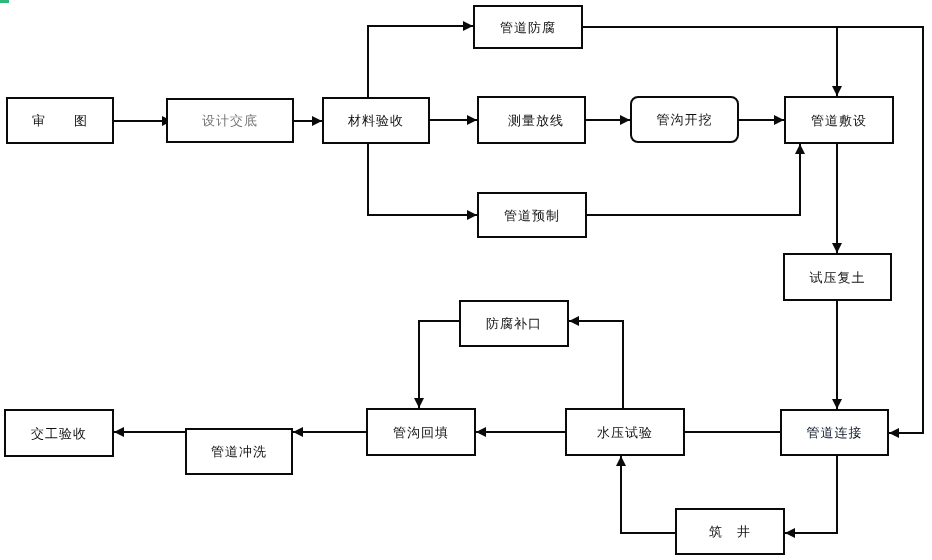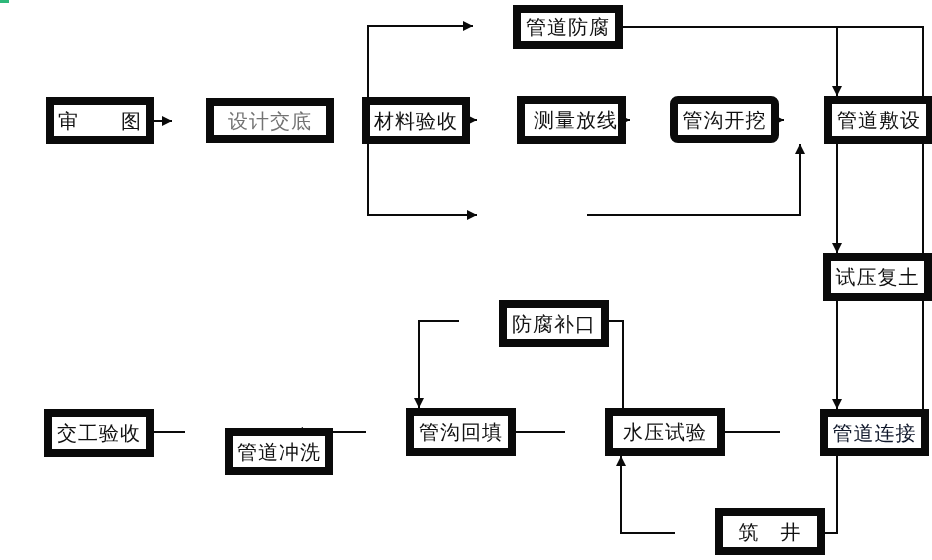--- a/index.html
+++ b/index.html
@@ -18,31 +18,30 @@
   }
   .edge {
     fill: none;
     stroke: #0a0a0a;
     stroke-width: 2;
   }
   .nodes-layer { position: absolute; left: 0; top: 0; width: 932px; height: 560px; }
   .node {
     position: absolute;
     box-sizing: border-box;
-    border: 8px solid #8b5cf6;
+    border: 2px solid #8b5cf6;
     background: #ffffff;
     display: flex;
     align-items: center;
     justify-content: center;
-    font-size: 20px;
+    font-size: 13px;
     color: #111111;
     letter-spacing: 1px;
     white-space: pre;
     line-height: 1;
-    margin-left: 40px;
   }
   .artifact {
     position: absolute;
     left: 0; top: 0;
     width: 9px; height: 3px;
   }
 </style>
 </head>
 <body>
 
@@ -75,20 +74,21 @@
       <path d="M 459 321 L 419 321 L 419 408" class="edge" stroke="#0a0a0a" marker-end="url(#arrow)"></path>
     </svg>
   <div class="nodes-layer" id="nodes">
       <div class="node" style="left: 6px; top: 97px; width: 108px; height: 47px; border-color: rgb(10, 10, 10); color: rgb(17, 17, 17);">审　　图</div>
       <div class="node" style="left: 166px; top: 98px; width: 128px; height: 45px; border-color: rgb(10, 10, 10); color: #737373;">设计交底</div>
       <div class="node" style="left: 322px; top: 97px; width: 108px; height: 47px; border-color: rgb(10, 10, 10); color: rgb(17, 17, 17);">材料验收</div>
       <div class="node" style="left: 473px; top: 5px; width: 110px; height: 44px; border-color: rgb(10, 10, 10); color: rgb(17, 17, 17);">管道防腐</div>
       <div class="node" style="left: 477px; top: 96px; width: 109px; height: 48px; border-color: rgb(10, 10, 10); color: rgb(17, 17, 17); padding-left: 9px;">测量放线</div>
       <div class="node" style="left: 630px; top: 96px; width: 109px; height: 47px; border-color: rgb(10, 10, 10); color: rgb(17, 17, 17); border-radius: 8px;">管沟开挖</div>
       <div class="node" style="left: 784px; top: 96px; width: 110px; height: 48px; border-color: rgb(10, 10, 10); color: rgb(17, 17, 17);">管道敷设</div>
+      <div class="node" style="left: 477px; top: 192px; width: 110px; height: 46px; border-color: rgb(10, 10, 10); color: rgb(17, 17, 17);">管道预制</div>
       <div class="node" style="left: 783px; top: 253px; width: 109px; height: 48px; border-color: rgb(10, 10, 10); color: rgb(17, 17, 17);">试压复土</div>
       <div class="node" style="left: 459px; top: 300px; width: 110px; height: 47px; border-color: rgb(10, 10, 10); color: rgb(17, 17, 17);">防腐补口</div>
       <div class="node" style="left: 4px; top: 409px; width: 110px; height: 48px; border-color: rgb(10, 10, 10); color: rgb(17, 17, 17);">交工验收</div>
       <div class="node" style="left: 185px; top: 428px; width: 108px; height: 47px; border-color: rgb(10, 10, 10); color: rgb(17, 17, 17);">管道冲洗</div>
       <div class="node" style="left: 366px; top: 408px; width: 110px; height: 48px; border-color: rgb(10, 10, 10); color: rgb(17, 17, 17);">管沟回填</div>
       <div class="node" style="left: 565px; top: 408px; width: 120px; height: 48px; border-color: rgb(10, 10, 10); color: rgb(17, 17, 17);">水压试验</div>
       <div class="node" style="left: 780px; top: 409px; width: 109px; height: 47px; border-color: rgb(10, 10, 10); color: #0f172a;">管道连接</div>
       <div class="node" style="left: 675px; top: 508px; width: 110px; height: 47px; border-color: rgb(10, 10, 10); color: rgb(17, 17, 17);">筑　井</div>
     </div>
   <div class="artifact" id="artifact" style="background: rgb(46, 184, 122);"></div>

